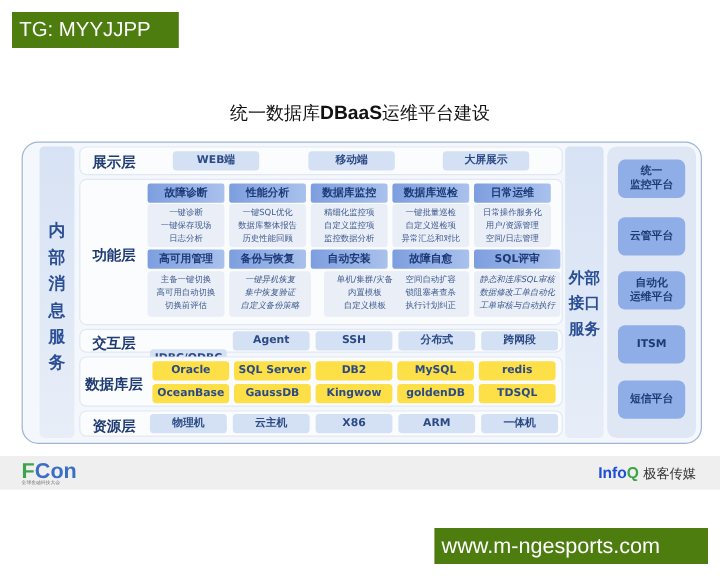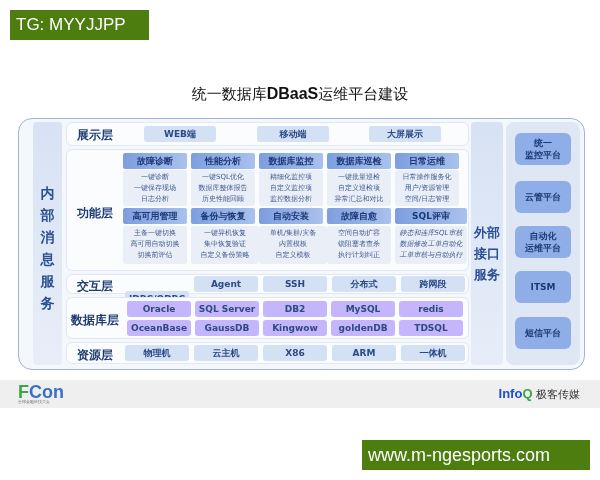--- a/index.html
+++ b/index.html
@@ -15,21 +15,21 @@
 
   .frame { position: absolute; left: 18px; top: 118px; width: 567px; height: 252px; border: 1.5px solid #9fb4d8; border-radius: 14px; background: #f4f7fc; }
 
   .side-left { position: absolute; left: 33px; top: 122px; width: 29px; height: 243px; background: linear-gradient(180deg,#d7e2f4,#e8eef8); border-radius: 4px; }
   .side-left .txt { position: absolute; top: 60px; width: 100%; text-align: center; font-size: 14px; font-weight: bold; color: #2b4f95; line-height: 22px; }
 
   .row { position: absolute; left: 66px; width: 403px; background: #fbfcfe; border: 1px solid #e1e8f3; border-radius: 6px; }
   .row .label { position: absolute; left: 0; width: 56px; text-align: center; font-size: 12px; font-weight: bold; color: #1f3b73; }
 
   .pill { position: absolute; height: 16px; line-height: 16px; text-align: center; font-size: 9px; font-weight: bold; color: #2b4a86; border-radius: 3px; background: #d4e0f3; font-family: "DejaVu Sans", sans-serif; }
-  .pill.grey { background: #c4b5fd; color: #2b4a86; }
+  .pill.grey { background: #fde047; color: #2b4a86; }
 
   .fhead { position: absolute; height: 16px; line-height: 16px; text-align: center; font-size: 9px; font-weight: bold; color: #1d3a78; border-radius: 2px; background: linear-gradient(90deg,#7d9edf,#a9c1ec); }
   .fbody { position: absolute; text-align: center; font-size: 7px; color: #3f5a8e; line-height: 11px; background: #e9eef7; border-radius: 3px; padding-top: 2px; }
 
   .side-mid { position: absolute; left: 471px; top: 122px; width: 32px; height: 243px; background: linear-gradient(180deg,#d7e2f4,#e6edf8); border-radius: 4px; }
   .side-mid .txt { position: absolute; top: 100px; width: 100%; text-align: center; font-size: 13px; font-weight: bold; color: #2b4f95; line-height: 21px; }
 
   .side-right { position: absolute; left: 506px; top: 122px; width: 74px; height: 243px; background: #dfe7f5; border-radius: 8px; }
   .rbox { position: absolute; left: 9px; width: 56px; height: 32px; background: #8fade6; border-radius: 6px; display: flex; align-items: center; justify-content: center; text-align: center; font-size: 9px; font-weight: bold; color: #1d3a78; line-height: 12px; }
 
@@ -110,28 +110,28 @@
   </div>
 
   <div class="fhead" style="left:56px;top:58px;width:64px;">高可用管理</div>
   <div class="fbody" style="left:56px;top:76px;width:64px;height:38px;">
     <div>主备一键切换</div>
       <div>高可用自动切换</div>
       <div>切换前评估</div>
   </div>
 
   <div class="fhead" style="left:124px;top:58px;width:64px;">备份与恢复</div>
-  <div class="fbody" style="left:124px;top:76px;width:68px;height:38px;">
+  <div class="fbody" style="left:124px;top:76px;width:68px;height:38px;font-style:italic;">
     <div>一键异机恢复</div>
       <div>集中恢复验证</div>
       <div>自定义备份策略</div>
   </div>
 
   <div class="fhead" style="left:192px;top:58px;width:64px;">自动安装</div>
-  <div class="fbody" style="left:192px;top:76px;width:68px;height:38px;">
+  <div class="fbody" style="left:203px;top:76px;width:68px;height:38px;">
     <div>单机/集群/灾备</div>
       <div>内置模板</div>
       <div>自定义模板</div>
   </div>
 
   <div class="fhead" style="left:260px;top:58px;width:64px;">故障自愈</div>
   <div class="fbody" style="left:260px;top:76px;width:64px;height:38px;">
     <div>空间自动扩容</div>
       <div>锁阻塞者查杀</div>
       <div>执行计划纠正</div>

